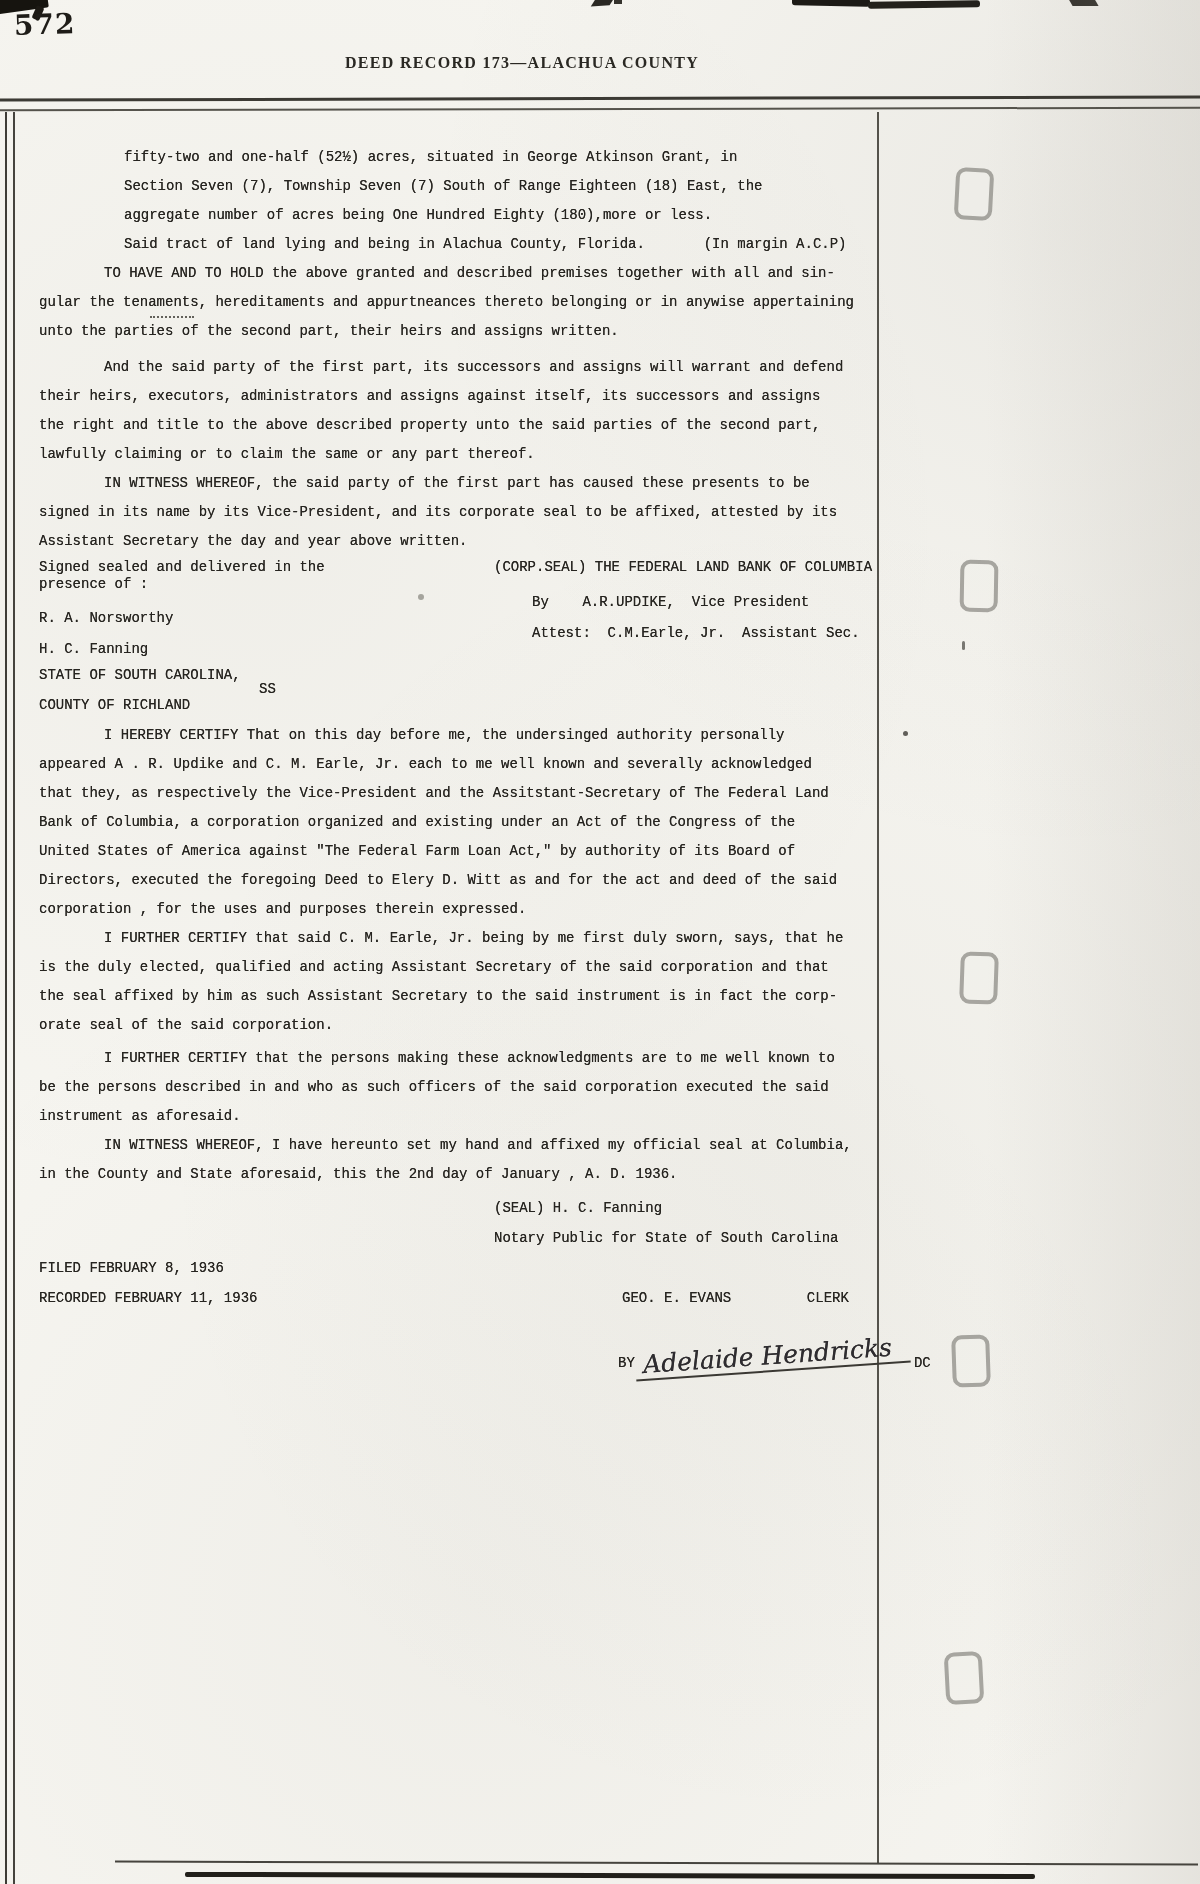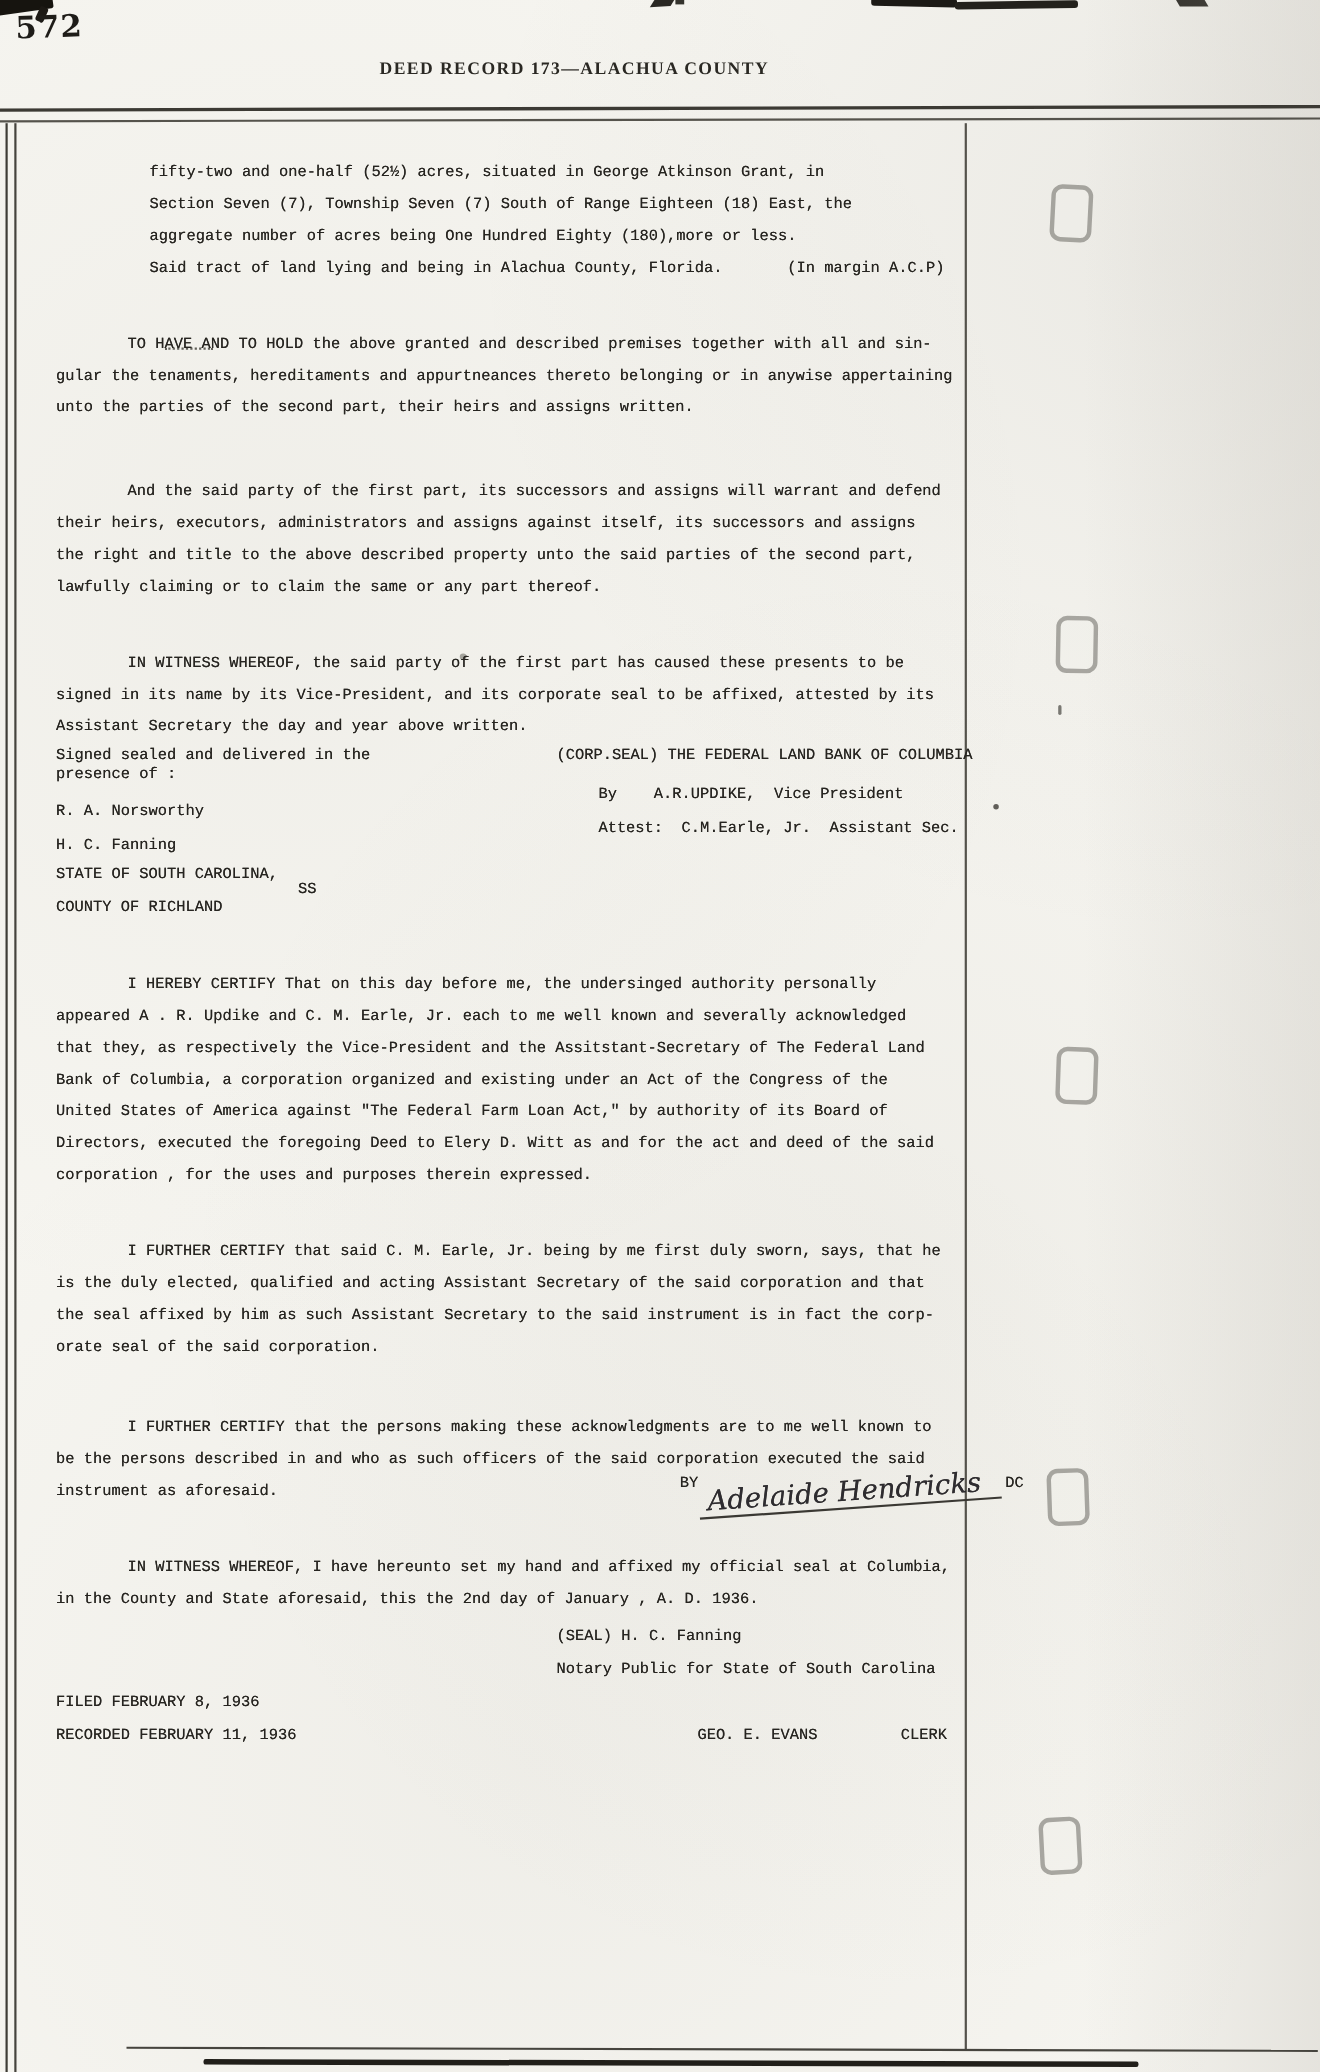--- a/index.html
+++ b/index.html
@@ -48,33 +48,33 @@
   .a2b{left:614px;top:-2px;width:8px;height:6px;background:#34322c;}
   .a3{left:792px;top:-2px;width:78px;height:8px;background:#1c1a16;transform:rotate(1.2deg);border-radius:3px;}
   .a4{left:868px;top:1px;width:112px;height:7px;background:#23211c;transform:rotate(-0.8deg);border-radius:3px;}
   .a5{left:1070px;top:-3px;width:26px;height:9px;background:#2a2823;transform:skewX(30deg);}
   .s1{left:903px;top:731px;width:5px;height:5px;border-radius:50%;background:rgba(60,58,52,0.8);}
   .s2{left:962px;top:641px;width:3px;height:9px;border-radius:2px;background:rgba(70,68,62,0.7);}
   .s3{left:418px;top:594px;width:6px;height:6px;border-radius:50%;background:rgba(90,88,80,0.5);}
   .dots{position:absolute;left:150px;top:316px;width:44px;height:0;
     border-bottom:2.5px dotted rgba(50,48,42,0.75);}
   
-  .doc-body{position:absolute;left:16px;top:148px;width:972px;font-size:14px;}
+  .doc-body{position:absolute;left:4px;top:148px;width:972px;font-size:14px;}
   .line{position:relative;height:29px;line-height:19px;
     text-shadow:0 0 0.5px rgba(40,38,32,0.85);padding-left:40px;}
   .lt{white-space:pre;}
   .rt{position:absolute;top:0;white-space:pre;}
   .rA{left:490px;} .rB{left:528px;} .rC{left:618px;}
-  .p0{padding-left:35px;} .p1{padding-left:100px;margin-top:40px;} .p2{padding-left:120px;}
+  .p0{padding-left:35px;} .p1{padding-left:100px;} .p2{padding-left:120px;}
   .ss{padding-left:255px;}
   .h14{height:14px;} .h15{height:15px;} .h16{height:16px;} .h17{height:17px;}
   .h18{height:18px;} .h26{height:26px;} .h28{height:28px;} .h30{height:30px;}
   .h33{height:33px;} .h34{height:34px;} .h36{height:36px;}
   
-  .sig-row{position:absolute;left:618px;top:1341px;display:flex;align-items:flex-start;
+  .sig-row{position:absolute;left:618px;top:1341px;display:flex;align-items:flex-end;
     font-size:14px;text-shadow:0 0 0.5px rgba(40,38,32,0.85);}
   .sig-by{margin-bottom:3px;}
   .sig-name{display:inline-block;font-family:"DejaVu Serif",serif;font-style:italic;
     font-size:25px;color:#2e2c30;transform:rotate(-4deg);padding:0 18px 0 8px;
     border-bottom:2px solid #3a3833;margin-bottom:2px;white-space:nowrap;}
   .sig-dc{margin-left:4px;margin-bottom:3px;}
 </style>
 </head>
 <body>
 

